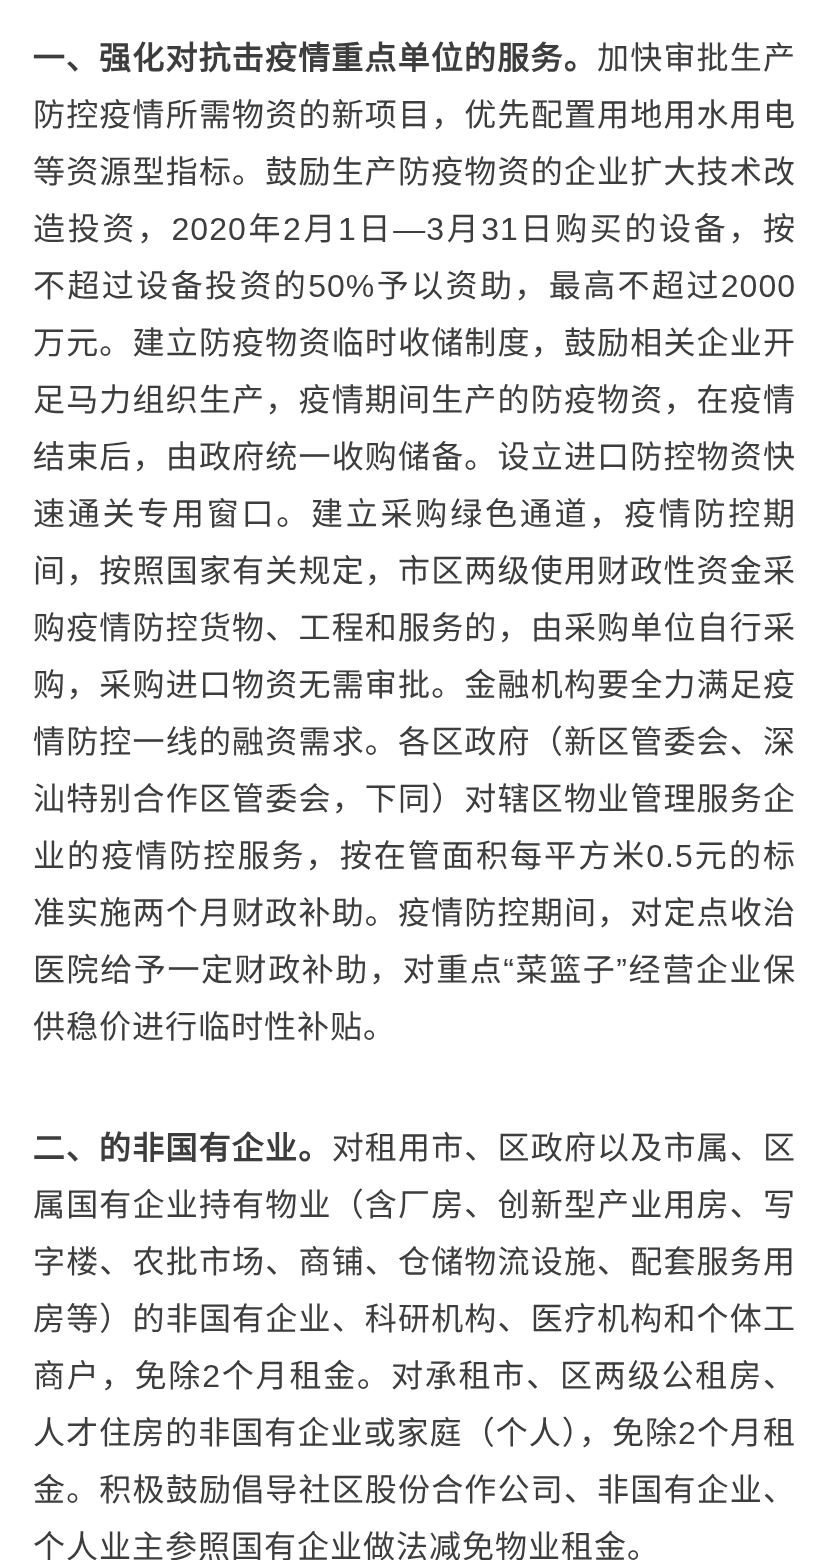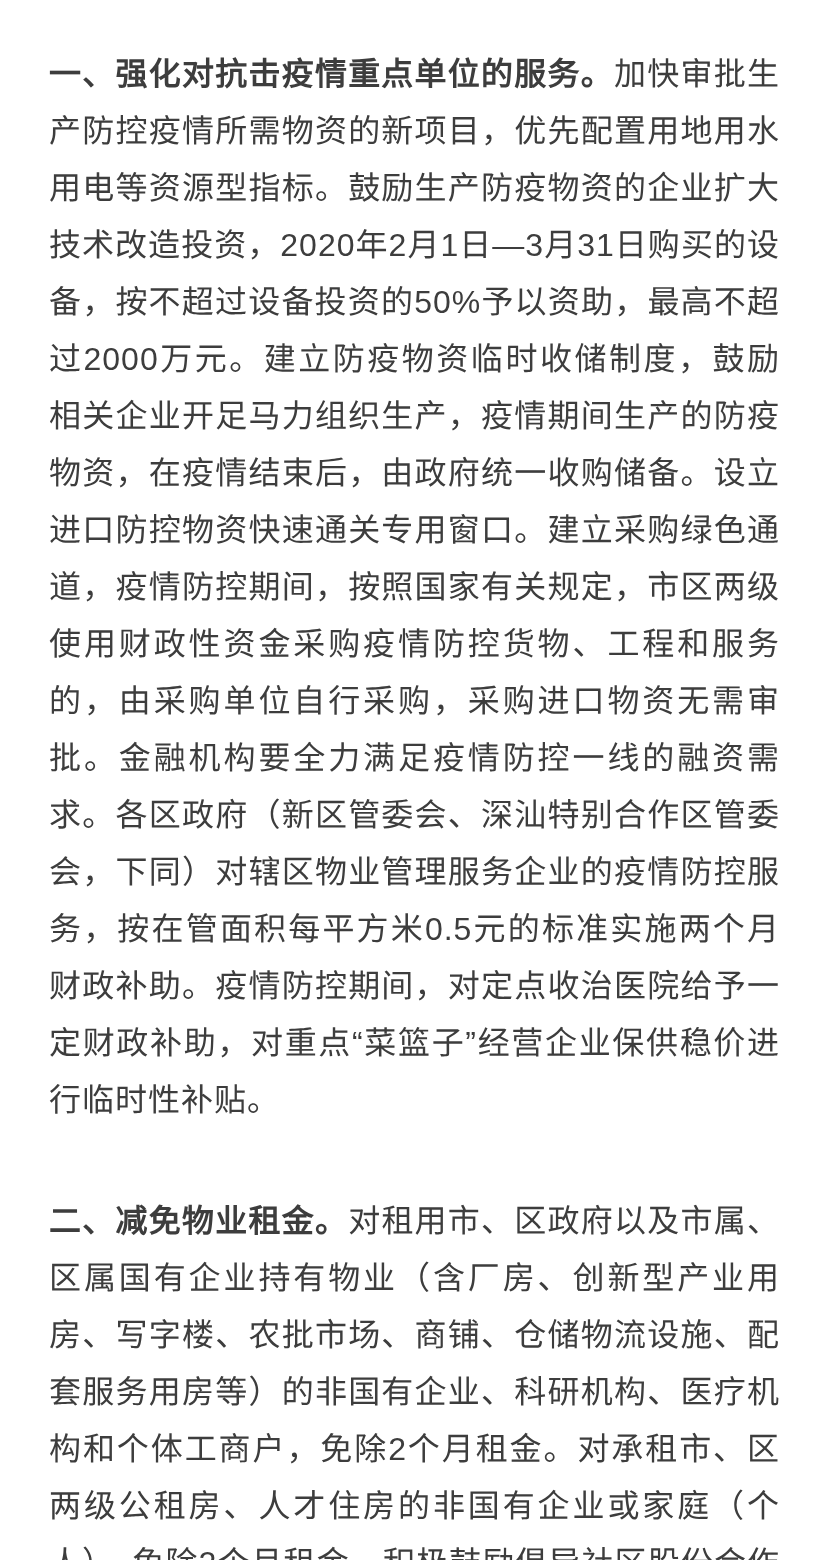--- a/index.html
+++ b/index.html
@@ -20,21 +20,21 @@
     font-family: "Liberation Sans", "DejaVu Sans", sans-serif;
     font-size: 32px;
     line-height: 57px;
     color: #3d3d3d;
     text-align: justify;
     text-justify: inter-ideograph;
     letter-spacing: 1px;
     word-break: break-all;
   }
   .article p {
-    margin: 16px;
+    margin: 0;
   }
   .article p + p {
     margin-top: 64px;
   }
   .para-lead {
     font-weight: bold;
   }
   .para-body {
     font-weight: normal;
   }
@@ -42,16 +42,16 @@
 </head>
 <body>
 
 <main class="article">
 
   <p>
     <span class="para-lead">一、强化对抗击疫情重点单位的服务。</span><span class="para-body">加快审批生产防控疫情所需物资的新项目，优先配置用地用水用电等资源型指标。鼓励生产防疫物资的企业扩大技术改造投资，2020年2月1日—3月31日购买的设备，按不超过设备投资的50%予以资助，最高不超过2000万元。建立防疫物资临时收储制度，鼓励相关企业开足马力组织生产，疫情期间生产的防疫物资，在疫情结束后，由政府统一收购储备。设立进口防控物资快速通关专用窗口。建立采购绿色通道，疫情防控期间，按照国家有关规定，市区两级使用财政性资金采购疫情防控货物、工程和服务的，由采购单位自行采购，采购进口物资无需审批。金融机构要全力满足疫情防控一线的融资需求。各区政府（新区管委会、深汕特别合作区管委会，下同）对辖区物业管理服务企业的疫情防控服务，按在管面积每平方米0.5元的标准实施两个月财政补助。疫情防控期间，对定点收治医院给予一定财政补助，对重点“菜篮子”经营企业保供稳价进行临时性补贴。</span>
   </p>
 
   <p>
-    <span class="para-lead">二、减免物业租金。</span><span class="para-body">对租用市、区政府以及市属、区属国有企业持有物业（含厂房、创新型产业用房、写字楼、农批市场、商铺、仓储物流设施、配套服务用房等）的非国有企业、科研机构、医疗机构和个体工商户，免除2个月租金。对承租市、区两级公租房、人才住房的非国有企业或家庭（个人），免除2个月租金。积极鼓励倡导社区股份合作公司、非国有企业、个人业主参照国有企业做法减免物业租金。</span>
+    <span class="para-lead">二、的非国有企业。</span><span class="para-body">对租用市、区政府以及市属、区属国有企业持有物业（含厂房、创新型产业用房、写字楼、农批市场、商铺、仓储物流设施、配套服务用房等）的非国有企业、科研机构、医疗机构和个体工商户，免除2个月租金。对承租市、区两级公租房、人才住房的非国有企业或家庭（个人），免除2个月租金。积极鼓励倡导社区股份合作公司、非国有企业、个人业主参照国有企业做法减免物业租金。</span>
   </p>
 
 </main>
 
 </body></html>

